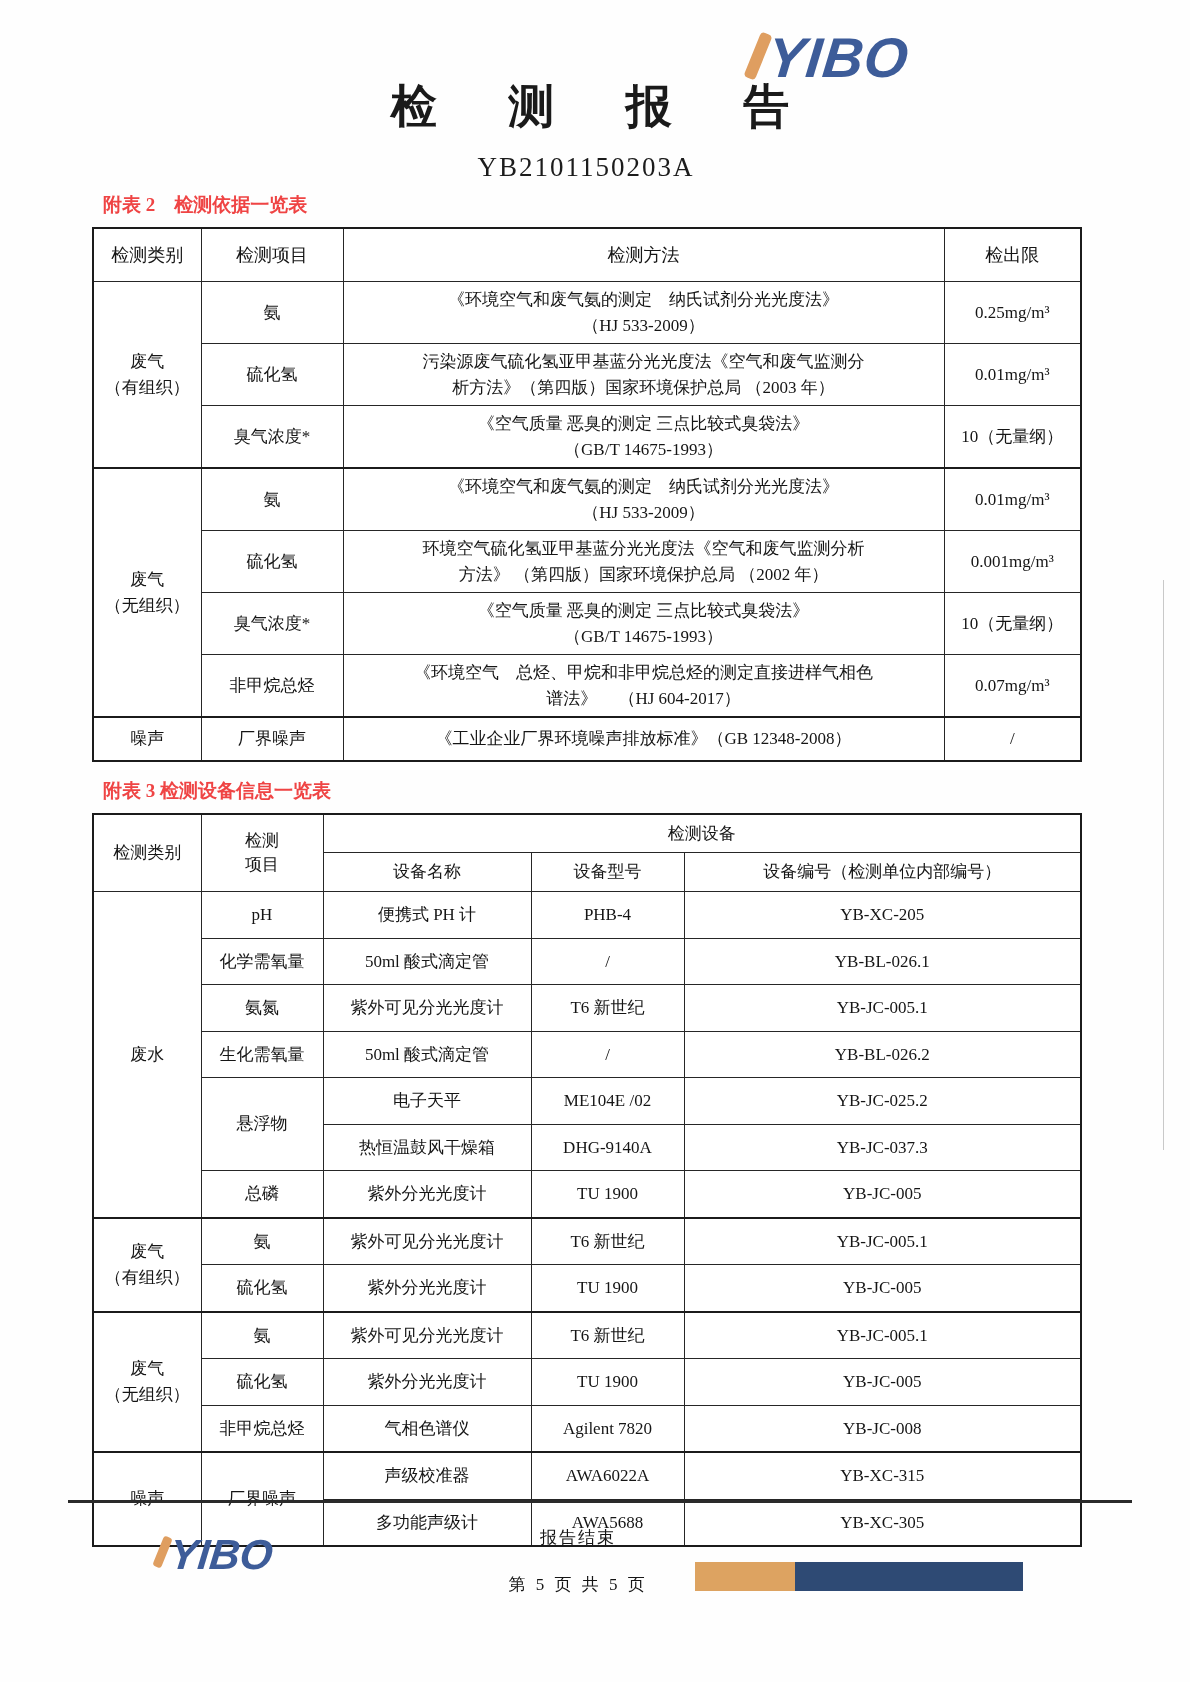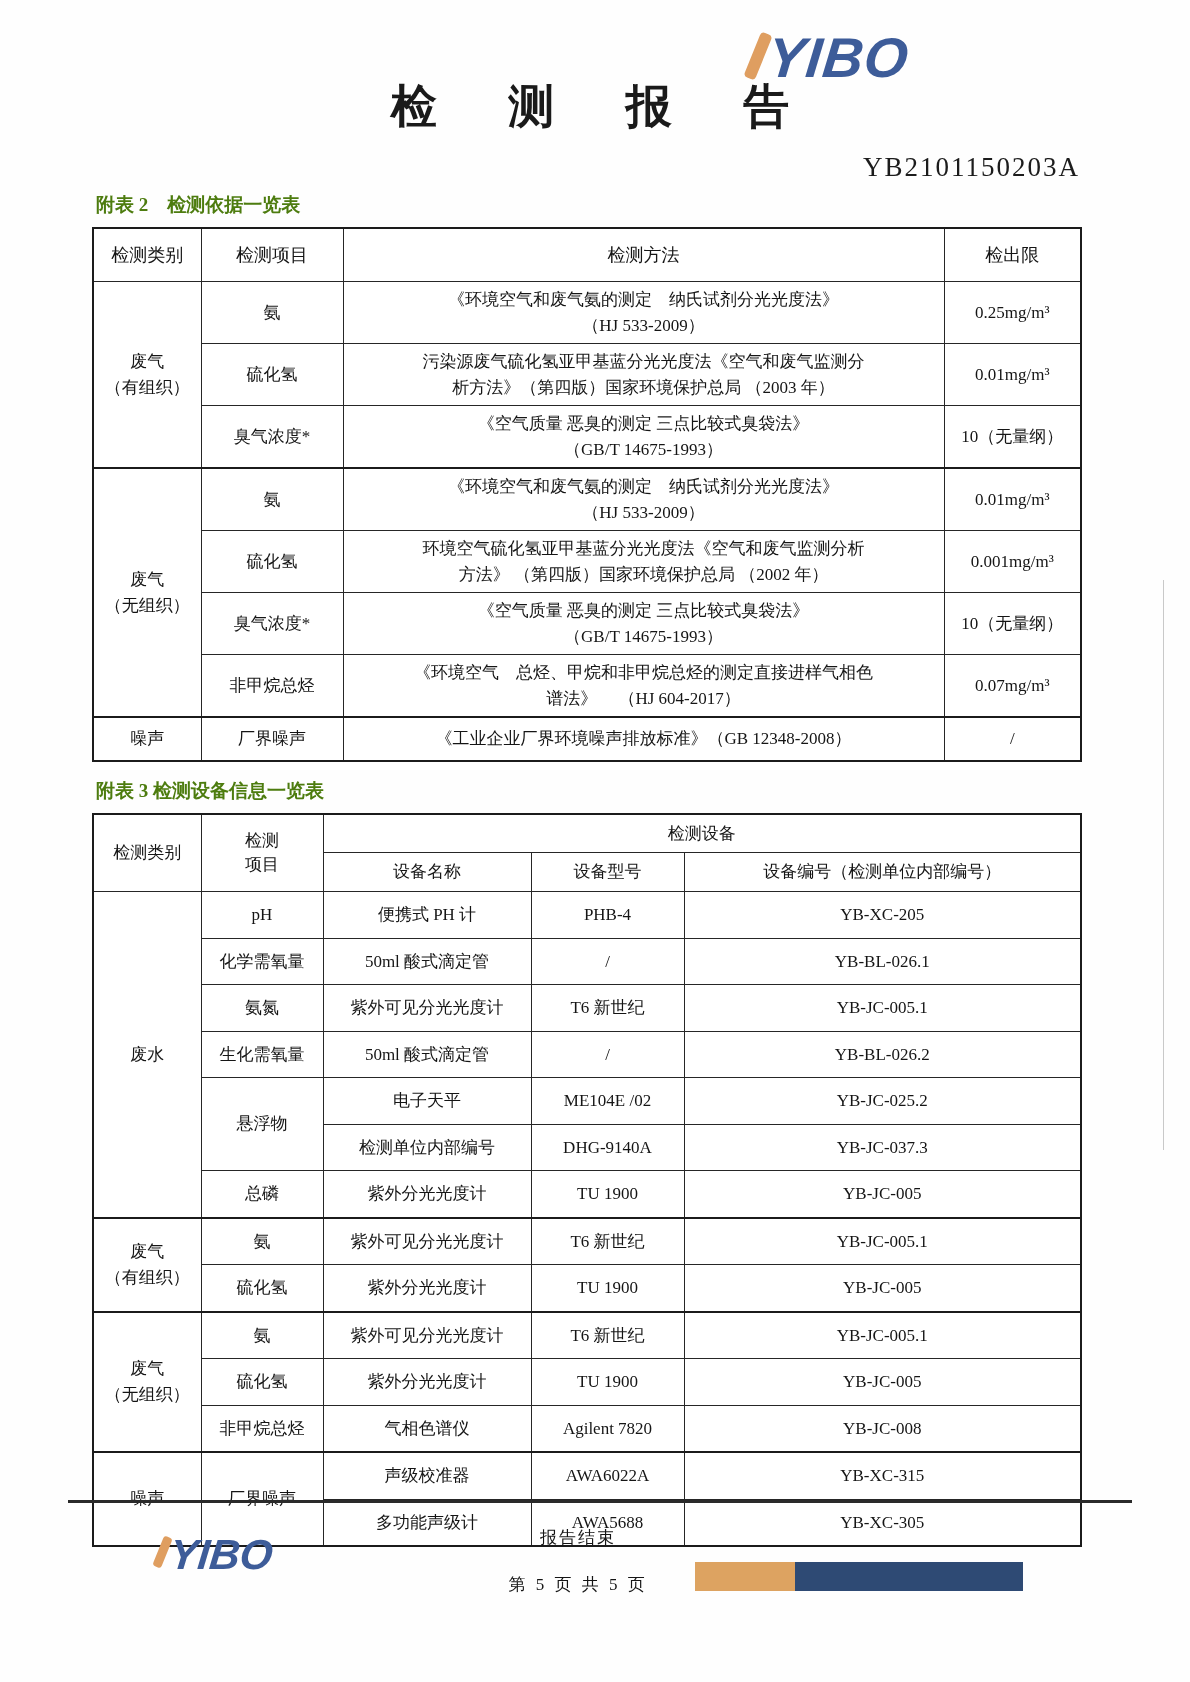--- a/index.html
+++ b/index.html
@@ -8,35 +8,35 @@
     background:#fefefe; overflow:hidden;
     font-family:"Liberation Serif","DejaVu Serif",serif;
     color:#151515;
   }
   
   .title-wrap { position:absolute; left:92px; top:76px; width:988px; text-align:center; }
   .title {
     font-size:46px; font-weight:600; letter-spacing:30px; margin-left:38px;
     color:#1a1a1a; white-space:nowrap;
   }
-  .report-no-wrap { position:absolute; left:92px; top:152px; width:988px; text-align:right; }
+  .report-no-wrap { position:absolute; left:92px; top:152px; width:988px; text-align:center; }
   .report-no { font-size:27px; letter-spacing:2px; color:#1c1c1c; }
   .logo-top { position:absolute; left:752px; top:30px; display:flex; align-items:flex-start; }
   .logo-accent-big {
     display:inline-block; width:12px; height:48px; background:#df9e60;
     transform:rotate(22deg); border-radius:4px; margin:2px 4px 0 0;
   }
   .logo-text-big {
     font-family:"Liberation Sans","DejaVu Sans",sans-serif;
     font-size:56px; font-weight:bold; font-style:italic; color:#3d5c99;
     transform:skewX(-6deg); letter-spacing:1px; line-height:1;
   }
   
   .content { position:absolute; left:92px; top:192px; width:988px; }
-  .caption { font-size:19px; font-weight:bold; color:#4d7c0f; margin:0 0 9px 4px; }
+  .caption { font-size:19px; font-weight:bold; color:#ef4444; margin:0 0 9px 11px; }
   .caption2 { margin-top:16px; }
   table { border-collapse:collapse; table-layout:fixed; width:988px; background:#fff; }
   .t2 { border:2.5px solid #1b1b1b; margin-bottom:4px; }
   .t3 { border:2.5px solid #1b1b1b; }
   th,td { border:1px solid #262626; text-align:center; vertical-align:middle; font-weight:normal; }
   .t2 th { font-size:18px; padding:14px 6px; }
   .t2 td { font-size:17px; line-height:1.5; padding:5px 6px; }
   .t2 td.method { padding:5px 10px; }
   .t2 tr.noise td { padding:8px 6px; }
   .t3 th { font-size:17px; line-height:1.4; padding:7px 6px; }
@@ -210,21 +210,21 @@
           <td>/</td>
           <td>YB-BL-026.2</td>
         </tr>
         <tr>
           <td rowspan="2">悬浮物</td>
           <td>电子天平</td>
           <td>ME104E /02</td>
           <td>YB-JC-025.2</td>
         </tr>
         <tr>
-          <td>检测单位内部编号</td>
+          <td>热恒温鼓风干燥箱</td>
           <td>DHG-9140A</td>
           <td>YB-JC-037.3</td>
         </tr>
         <tr>
           <td>总磷</td>
           <td>紫外分光光度计</td>
           <td>TU 1900</td>
           <td>YB-JC-005</td>
         </tr>
         <tr class="group">

